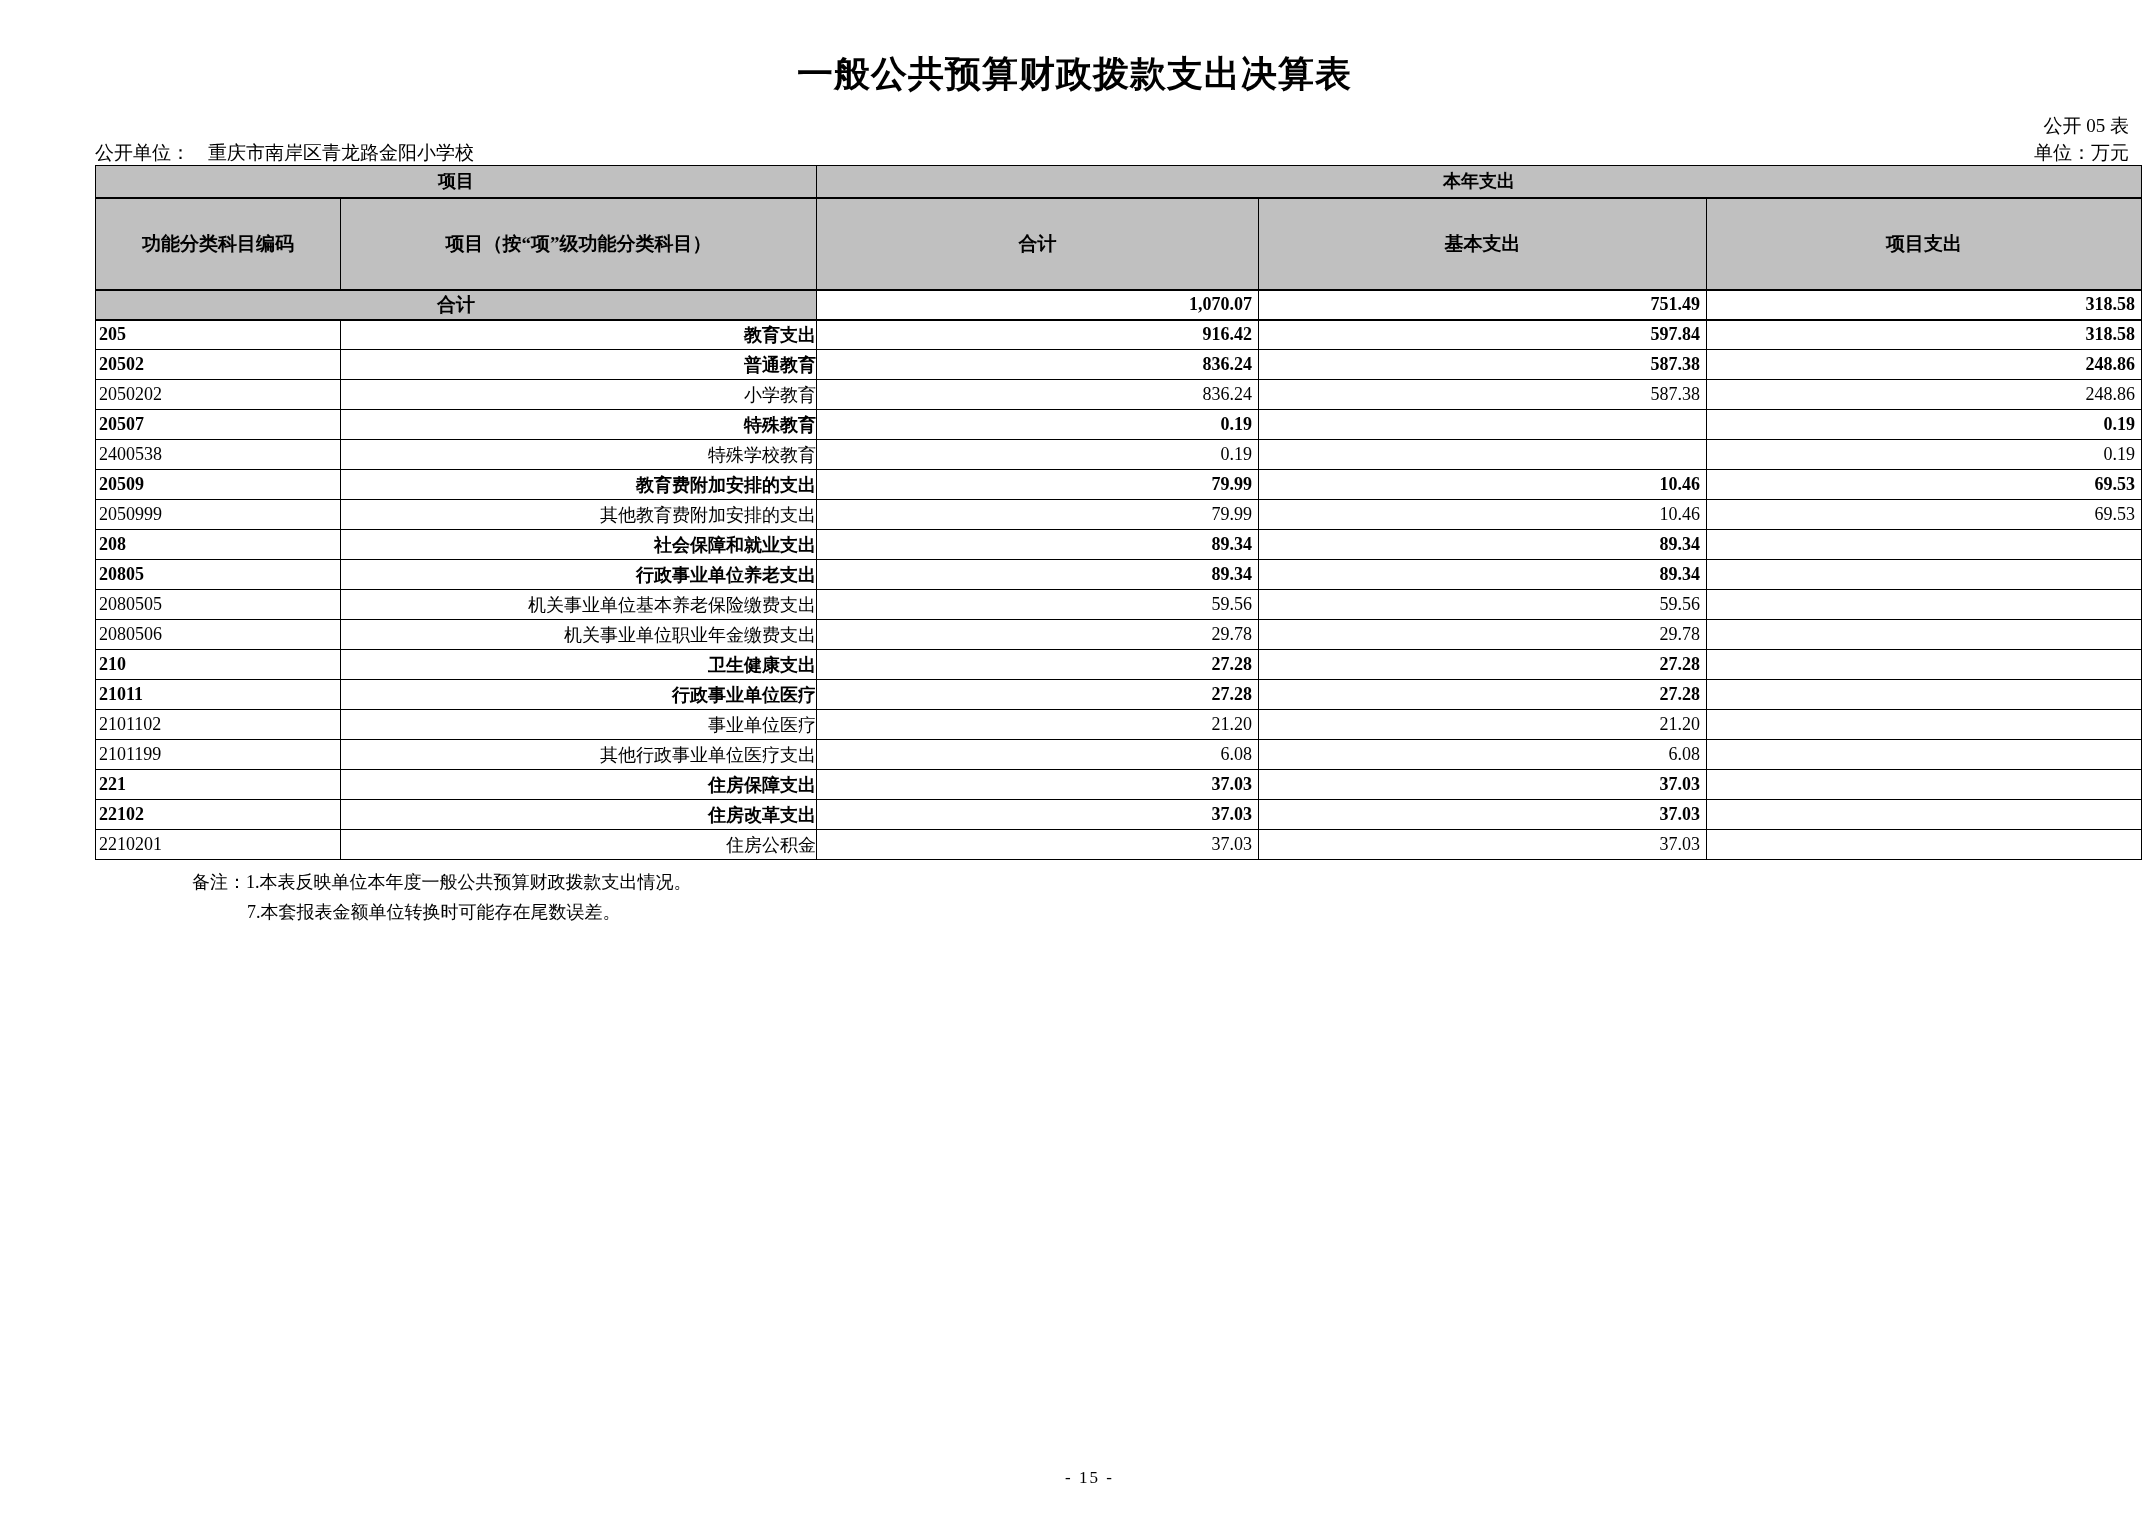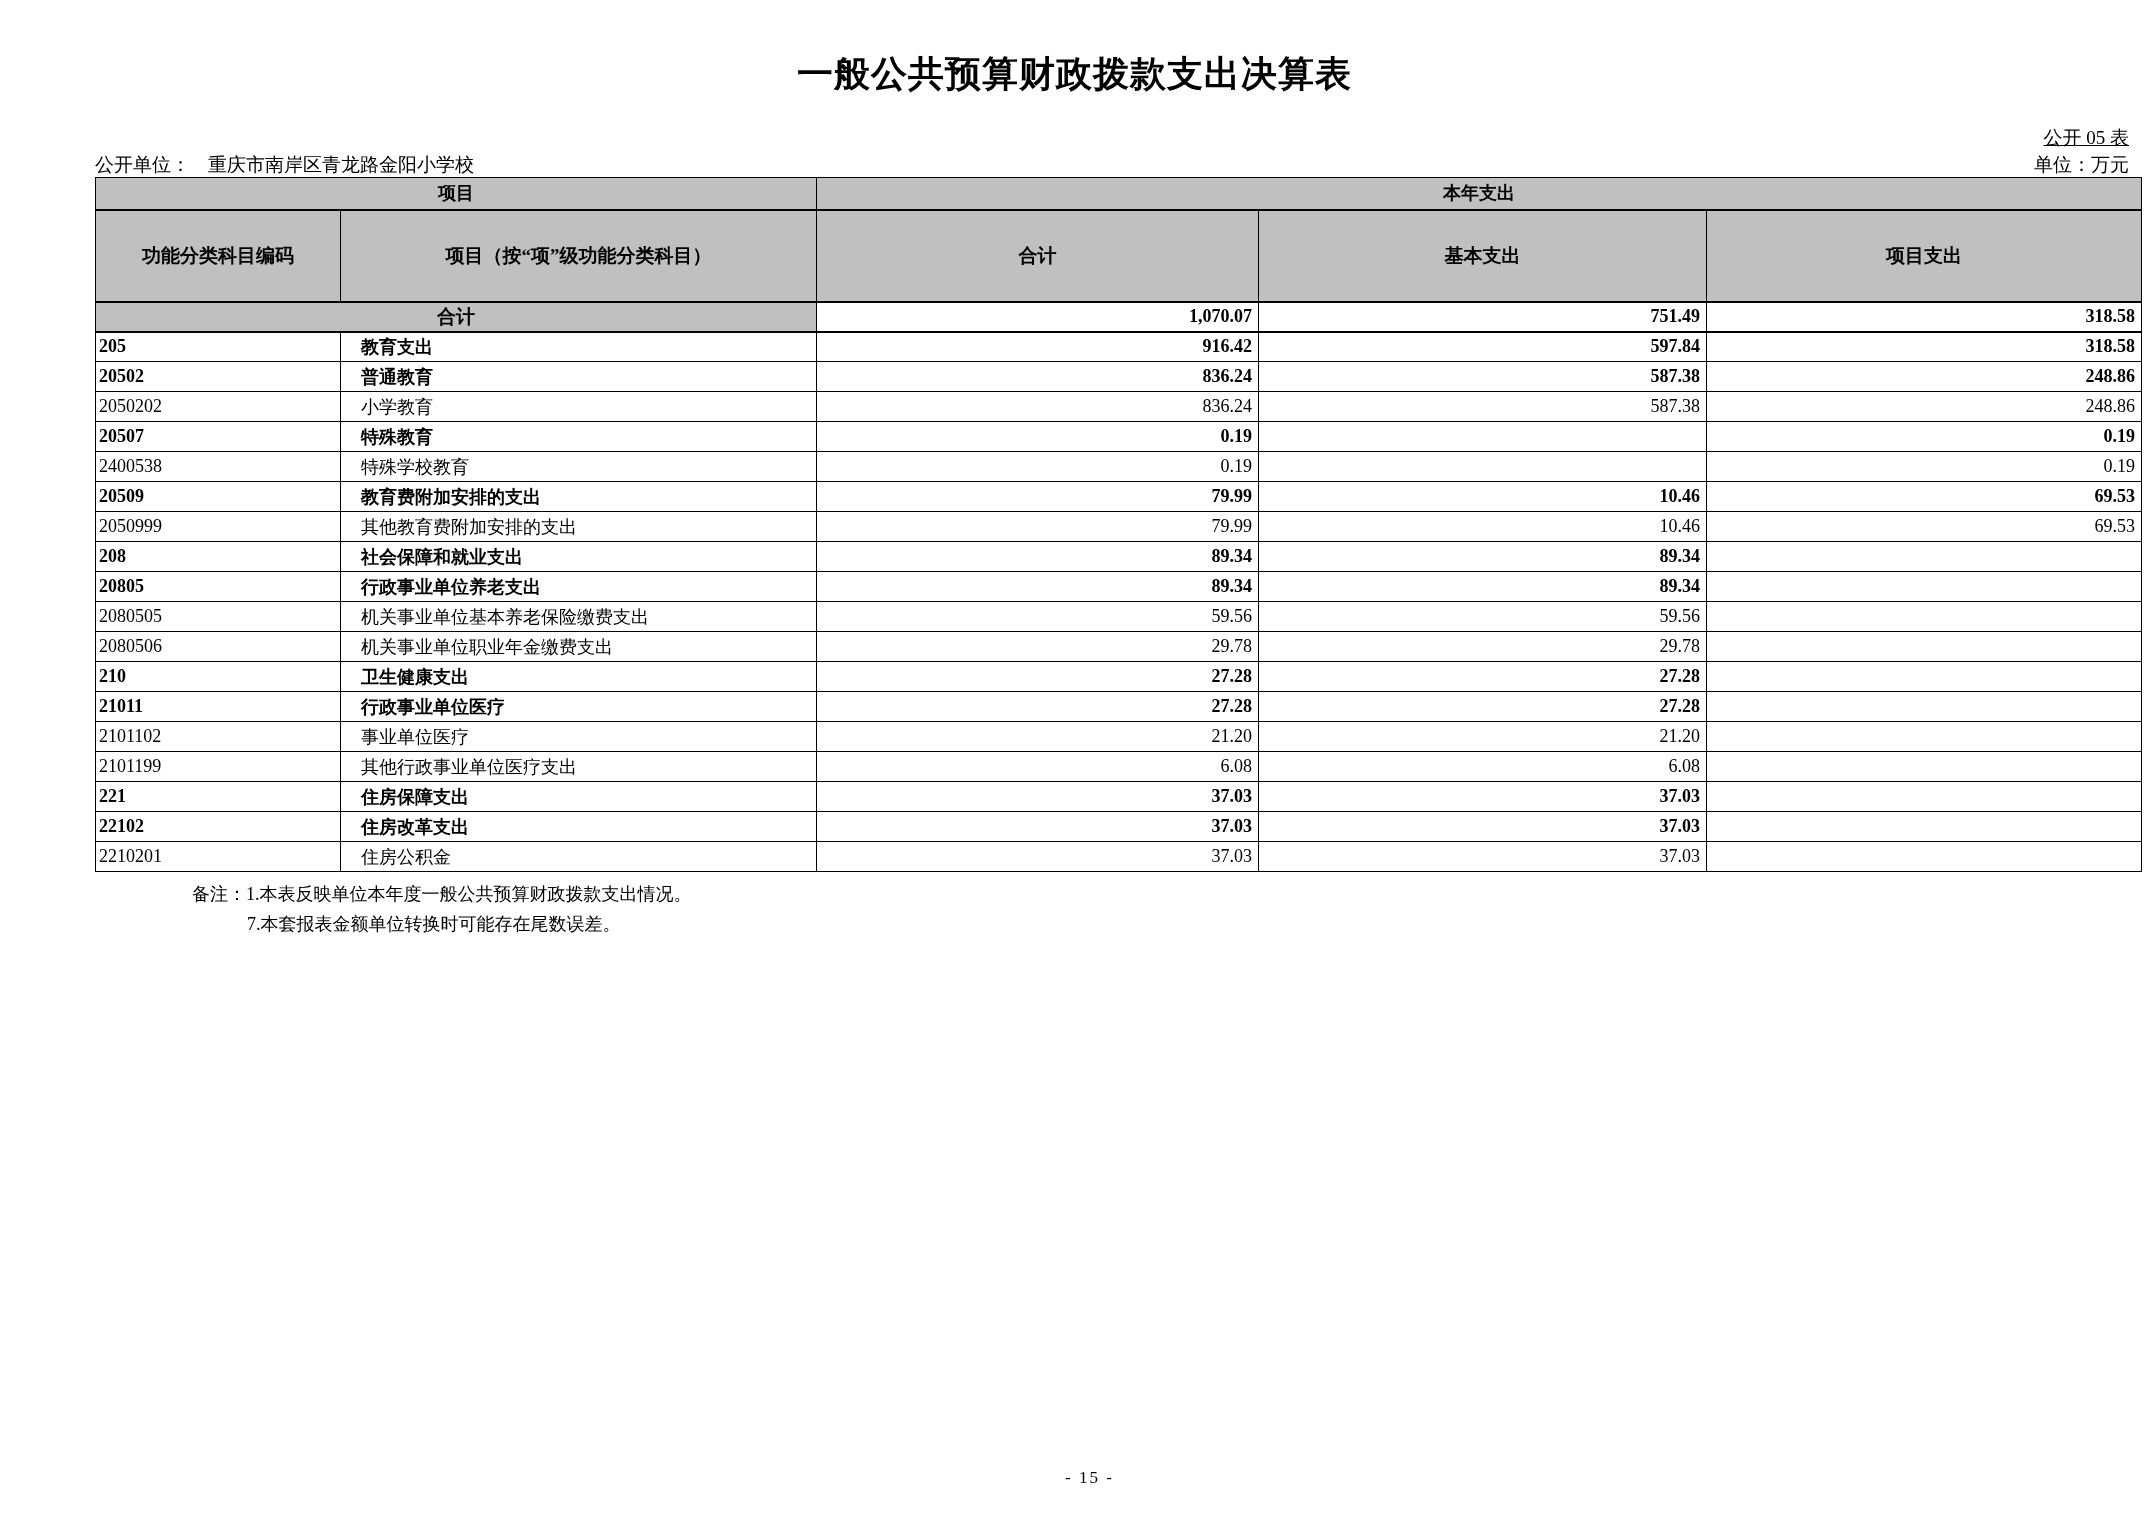--- a/index.html
+++ b/index.html
@@ -17,26 +17,25 @@
     font-family: "Liberation Sans", "DejaVu Sans", sans-serif;
     font-size: 36px;
     font-weight: bold;
     letter-spacing: 1px;
   }
   .sheet {
     margin-left: 95px;
     width: 2046px;
   }
   .sheet-code-line {
-    margin-top: 28px;
+    margin-top: 16px;
     text-align: right;
     font-size: 19px;
     padding-right: 12px;
     line-height: 22px;
-    text-decoration: underline;
   }
   .info-row {
     display: flex;
     justify-content: space-between;
     font-size: 19px;
     line-height: 24px;
     margin-top: 4px;
     padding-right: 12px;
   }
   .info-left .pub-name { margin-left: 18px; }
@@ -67,21 +66,21 @@
   tr.h1 th { height: 32px; border-bottom-width: 2px; }
   tr.h2 th { height: 92px; border-bottom-width: 2px; font-size: 19px; }
   tbody td { height: 30px; }
   tr.total-row td { border-bottom-width: 2px; font-weight: bold; }
   tr.total-row td.label-cell {
     background: #c0c0c0;
     text-align: center;
     font-size: 19px;
   }
   td.code-cell { text-align: left; padding-left: 3px; }
-  td.item-cell { text-align: left; padding-left: 20px; }
+  td.item-cell { text-align: right; padding-left: 4px; }
   td.num-cell  { text-align: right; padding-right: 6px; }
   tr.bold td { font-weight: bold; }
   .notes {
     margin-left: 97px;
     margin-top: 7px;
     font-size: 18px;
     line-height: 30px;
   }
   .notes .note2 { padding-left: 55px; }
   .page-number {

